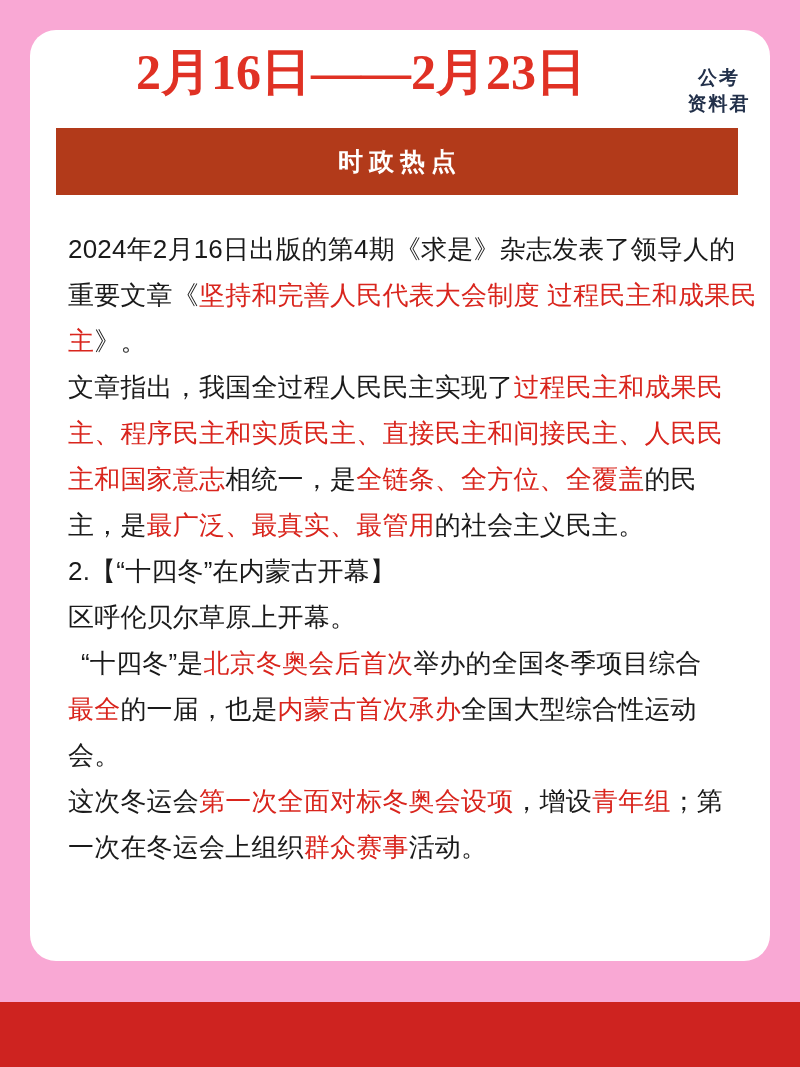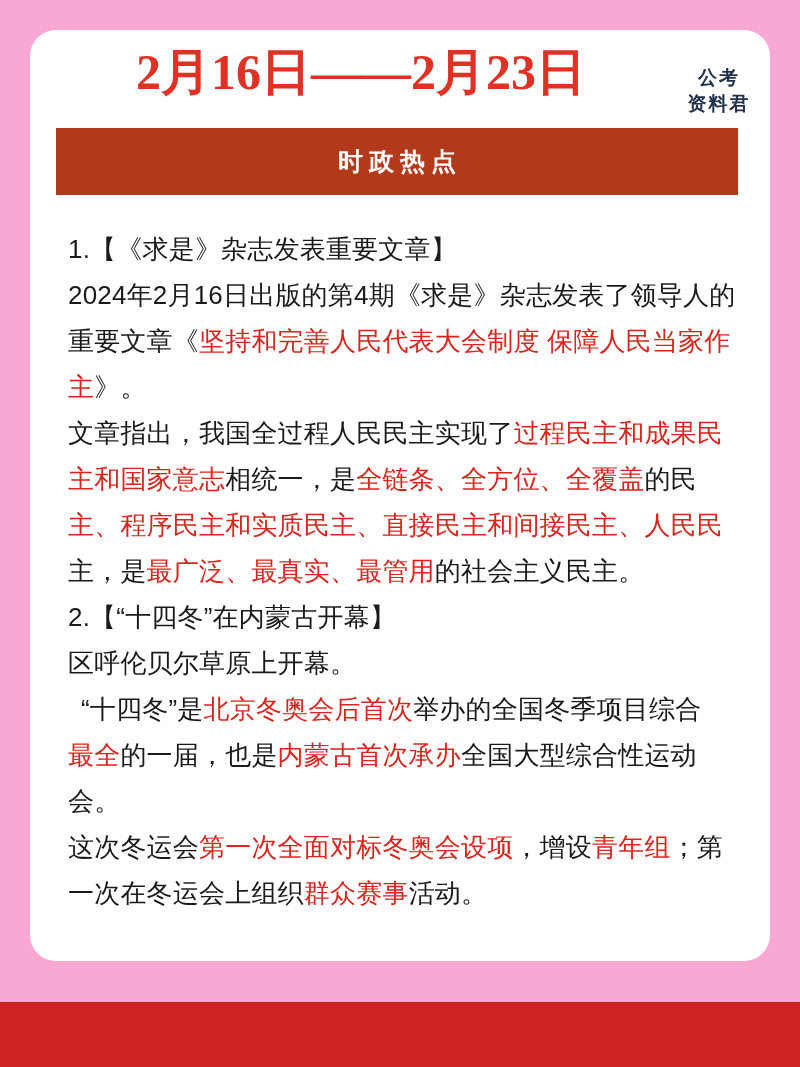--- a/index.html
+++ b/index.html
@@ -126,27 +126,26 @@
         <span>资料君</span>
       </div>
     </div>
 
     <div class="banner">
       <div class="banner-title">时政热点</div>
     </div>
 
     <div class="body" id="body-root">
         <div class="para">
-          <div class="line"><span class="seg black">1.【《求是》杂志发表重要文章】</span></div>
           <div class="line"><span class="seg black">2024年2月16日出版的第4期《求是》杂志发表了领导人的</span></div>
-          <div class="line"><span class="seg black">重要文章《</span><span class="seg red">坚持和完善人民代表大会制度 保障人民当家作</span></div>
+          <div class="line"><span class="seg black">重要文章《</span><span class="seg red">坚持和完善人民代表大会制度 过程民主和成果民</span></div>
           <div class="line"><span class="seg red">主</span><span class="seg black">》。</span></div>
           <div class="line"><span class="seg black">文章指出，我国全过程人民民主实现了</span><span class="seg red">过程民主和成果民</span></div>
+          <div class="line"><span class="seg red">主、程序民主和实质民主、直接民主和间接民主、人民民</span></div>
           <div class="line"><span class="seg red">主和国家意志</span><span class="seg black">相统一，是</span><span class="seg red">全链条、全方位、全覆盖</span><span class="seg black">的民</span></div>
-          <div class="line"><span class="seg red">主、程序民主和实质民主、直接民主和间接民主、人民民</span></div>
           <div class="line"><span class="seg black">主，是</span><span class="seg red">最广泛、最真实、最管用</span><span class="seg black">的社会主义民主。</span></div>
         </div>
         <div class="para gap">
           <div class="line"><span class="seg black">2.【“十四冬”在内蒙古开幕】</span></div>
           <div class="line"><span class="seg black">区呼伦贝尔草原上开幕。</span></div>
           <div class="line indent"><span class="seg black">“十四冬”是</span><span class="seg red">北京冬奥会后首次</span><span class="seg black">举办的全国冬季项目综合</span></div>
           <div class="line"><span class="seg red">最全</span><span class="seg black">的一届，也是</span><span class="seg red">内蒙古首次承办</span><span class="seg black">全国大型综合性运动</span></div>
           <div class="line"><span class="seg black">会。</span></div>
           <div class="line"><span class="seg black">这次冬运会</span><span class="seg red">第一次全面对标冬奥会设项</span><span class="seg black">，增设</span><span class="seg red">青年组</span><span class="seg black">；第</span></div>
           <div class="line"><span class="seg black">一次在冬运会上组织</span><span class="seg red">群众赛事</span><span class="seg black">活动。</span></div>

